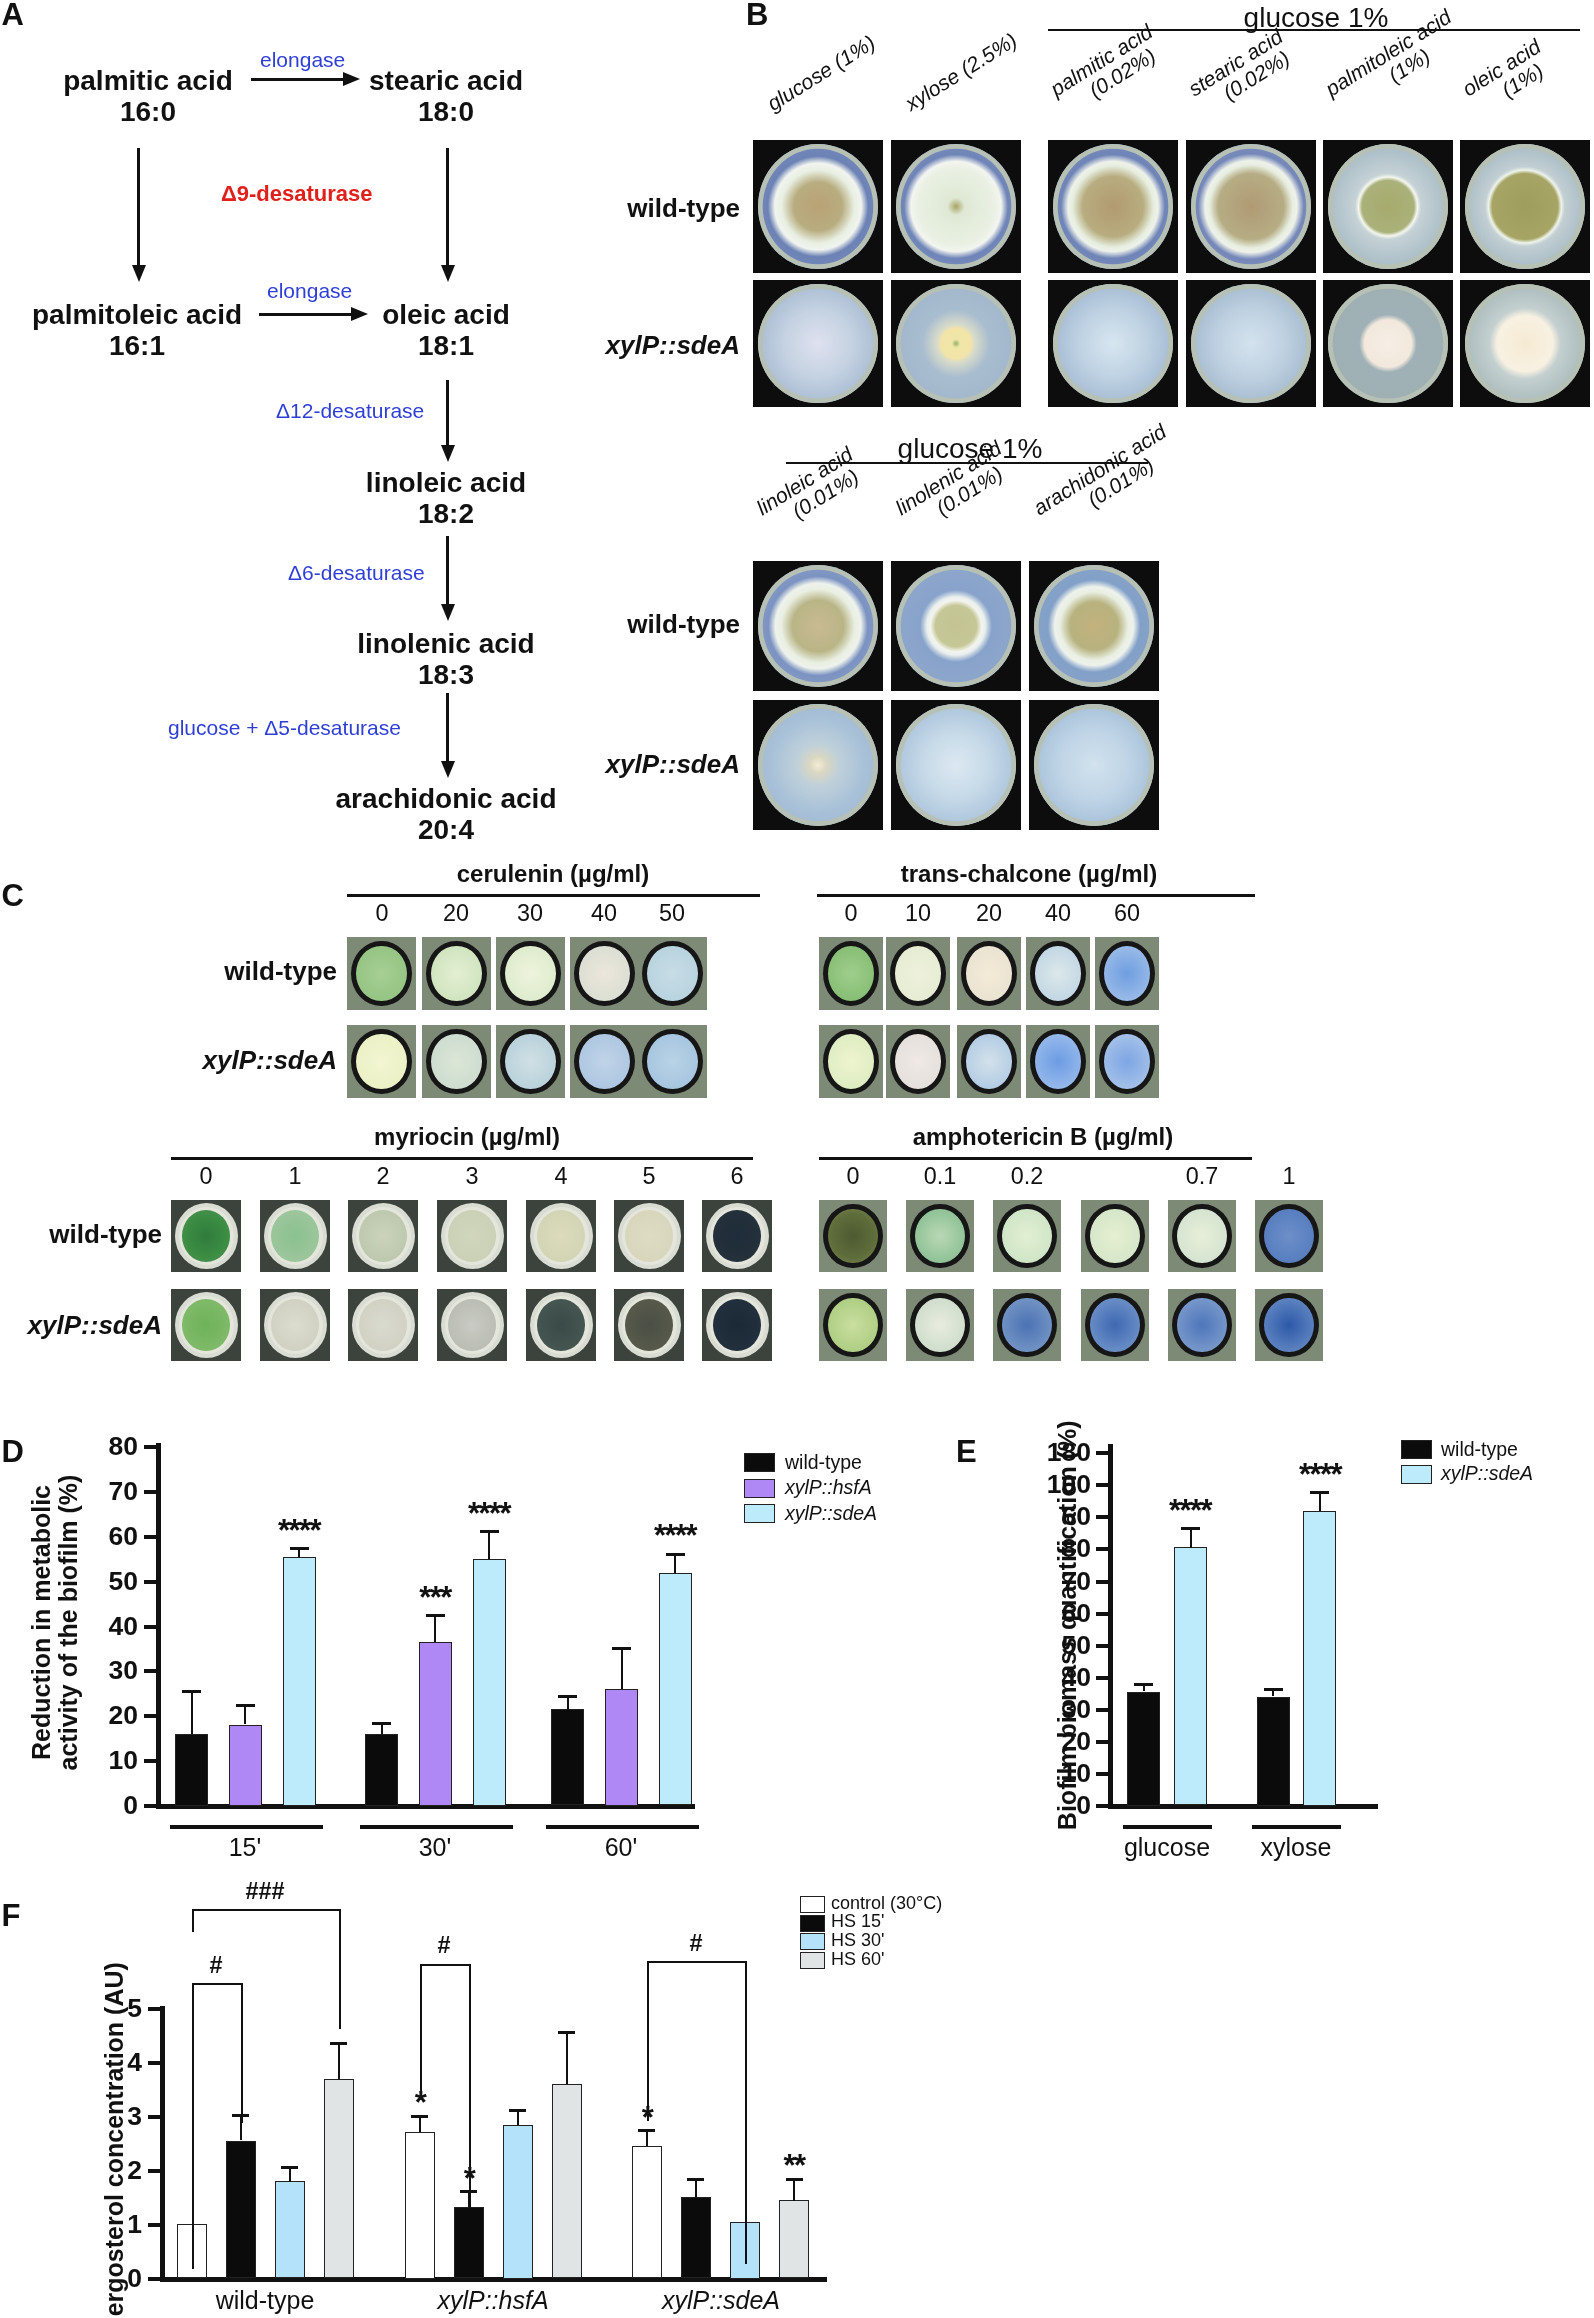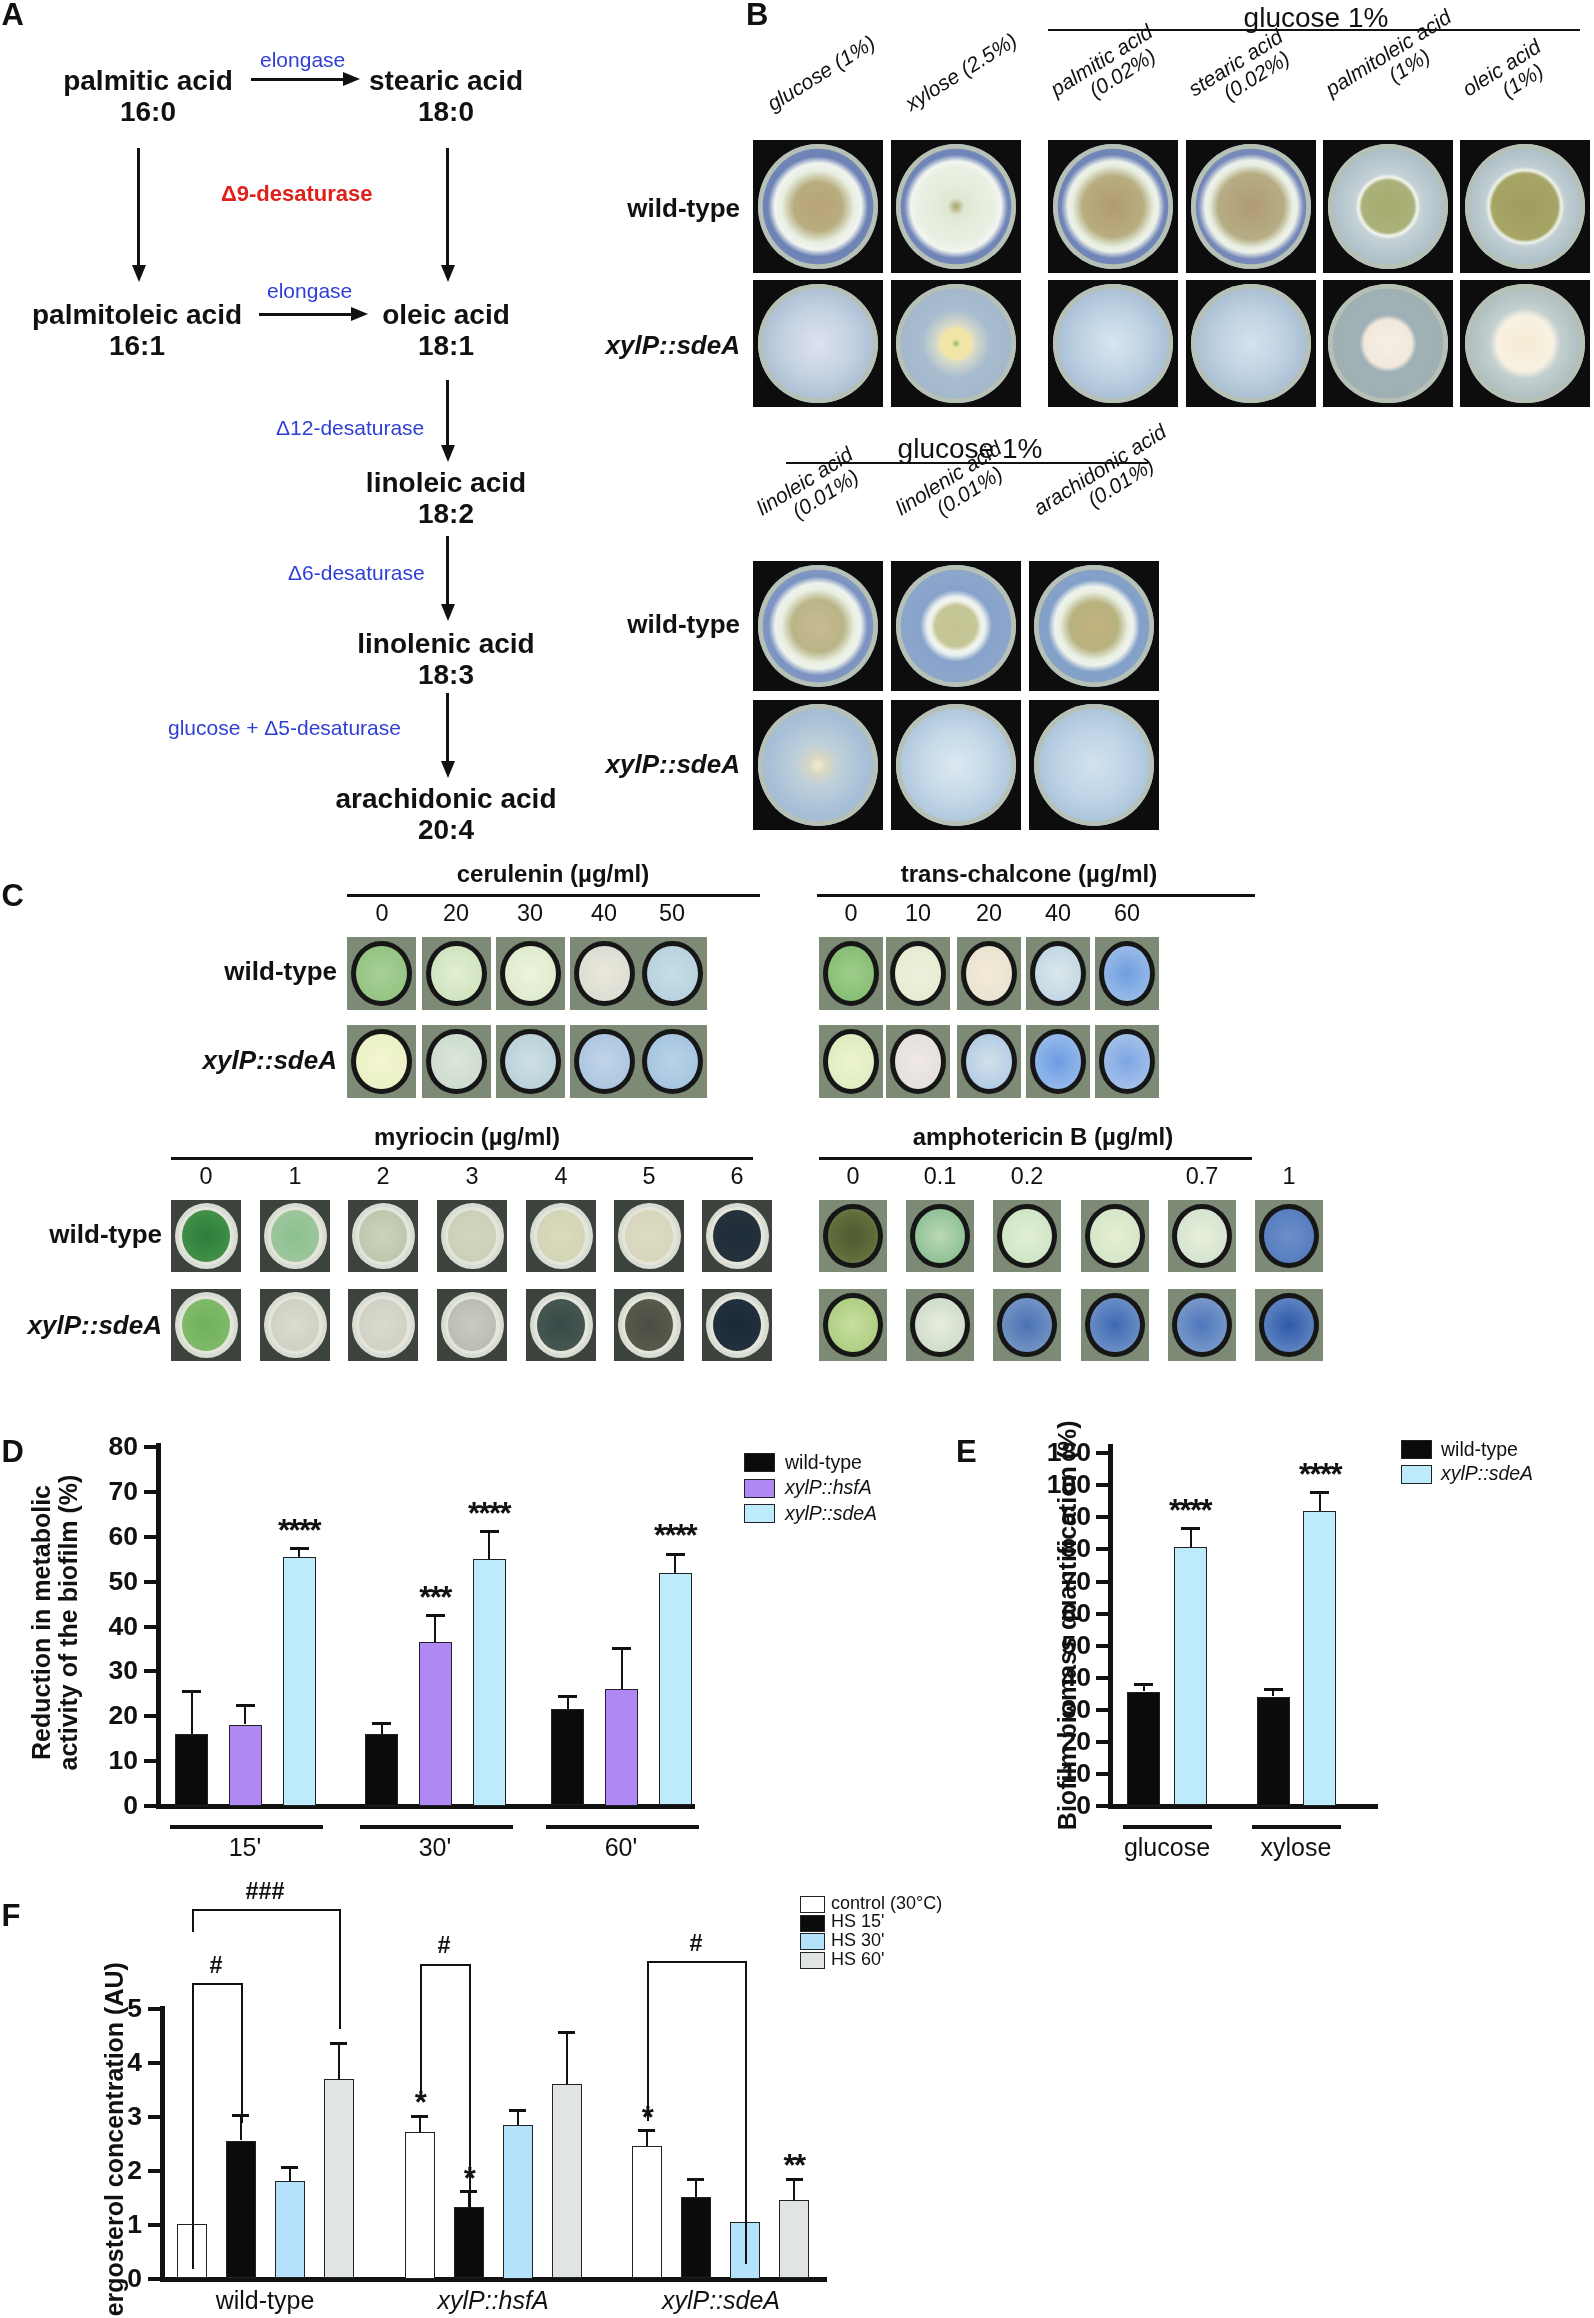--- a/index.html
+++ b/index.html
@@ -84,21 +84,21 @@
     <div class="ah-down" style="left:448px;top:265px;"></div>
     <div class="vline" style="left:446px;top:380px;height:67px;"></div>
     <div class="ah-down" style="left:448px;top:445px;"></div>
     <div class="vline" style="left:446px;top:536px;height:70px;"></div>
     <div class="ah-down" style="left:448px;top:604px;"></div>
     <div class="vline" style="left:446px;top:693px;height:70px;"></div>
     <div class="ah-down" style="left:448px;top:761px;"></div>
     <div class="enz" style="left:260px;top:48px;">elongase</div>
     <div class="enz red" style="left:221px;top:181px;">Δ9-desaturase</div>
     <div class="enz" style="left:267px;top:279px;">elongase</div>
-    <div class="enz" style="left:276px;top:416px;">Δ12-desaturase</div>
+    <div class="enz" style="left:276px;top:399px;">Δ12-desaturase</div>
     <div class="enz" style="left:288px;top:561px;">Δ6-desaturase</div>
     <div class="enz" style="left:168px;top:716px;">glucose + Δ5-desaturase</div>
   </div>
 
 <div class="plabel" style="left:746px;top:-3.1px;">B</div>
 <div id="panelB">
     <div class="rowlab" style="right:855px;top:193px;">wild-type</div>
     <div class="rowlab it" style="right:855px;top:330px;">xylP::sdeA</div>
     <div class="plate" style="left:753px;top:140px;width:130px;height:133px;">
       <div class="dish" style="background:radial-gradient(circle,#b9a276 0%,#b8ad80 28%,#e8efe2 42%,#f1f4ef 50%,#6c82b5 58%,#7a8dbc 80%,#a7b0a4 92%);box-shadow:inset 0 0 0 4.7px #b7c0b4;"></div>

